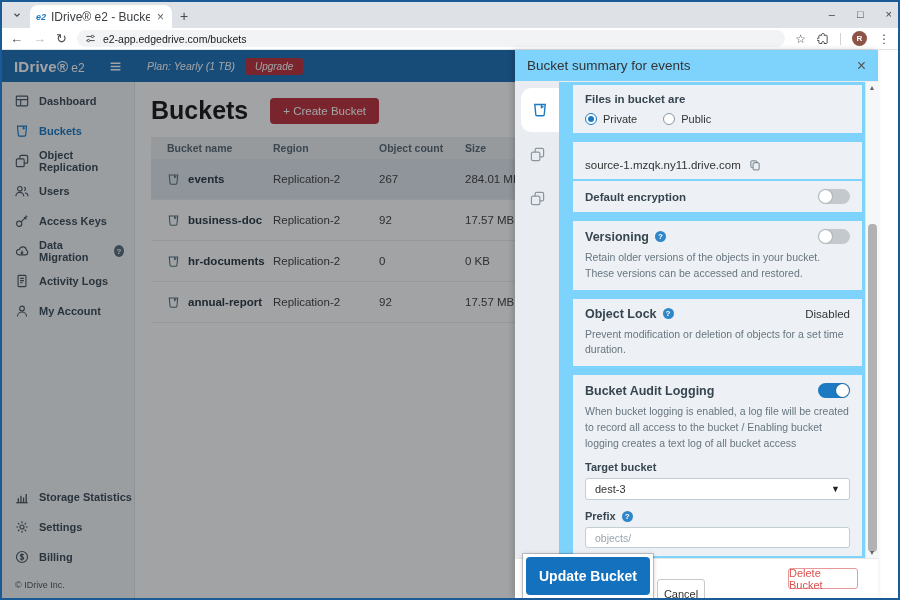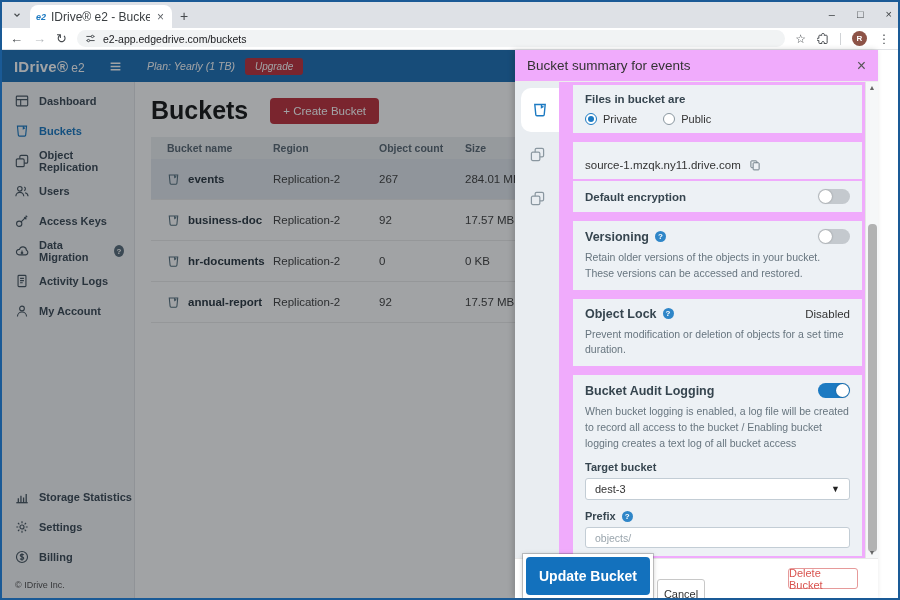--- a/index.html
+++ b/index.html
@@ -59,21 +59,21 @@
   .thead { display:flex; height:22px; align-items:center; background:#eef0f3; font-size:10.5px; font-weight:bold; color:#5c6b76; }
   .tr { display:flex; height:41px; align-items:center; background:#fff; border-bottom:1px solid #ececec; font-size:11.5px; color:#444; }
   .tr.selected { background:#e4e9ef; }
   .td,.th { flex-shrink:0; }
   .c1 { width:122px; padding-left:16px; display:flex; align-items:center; gap:8px; }
   .c2 { width:106px; } .c3 { width:86px; } .c4 { width:70px; }
   .bucket-name { font-weight:bold; color:#2e3a44; }
   .row-ico { color:#56707e; display:flex; }
 
   
-  .panel { width:363px; background:#f0abfc; display:flex; flex-direction:column; position:relative; box-shadow:-2px 0 6px rgba(0,0,0,.18); }
+  .panel { width:363px; background:#7dd3fc; display:flex; flex-direction:column; position:relative; box-shadow:-2px 0 6px rgba(0,0,0,.18); }
   .panel-header { height:32px; display:flex; align-items:center; justify-content:space-between; padding:0 12px 0 12px; border-bottom:1px solid #ededed; }
   .panel-title { font-size:13.5px; color:#333; }
   .panel-close { font-size:16px; color:#555; }
   .panel-body { flex:1; display:flex; position:relative; min-height:0; overflow:hidden; }
   .tabrail { width:44px; background:#e9edf1; padding-top:6px; }
   .rail-tab { height:44px; display:flex; align-items:center; justify-content:center; color:#8a97a0; }
   .rail-tab.active { background:#fff; border-radius:10px 0 0 10px; margin-left:6px; color:var(--brand_blue,#1c7ac2); }
   .content { flex:1; padding:3px 16px 0 14px; }
   .sec { background:#edf1f5; padding:8px 12px; margin-bottom:9px; }
   .sec.joined { margin-bottom:2px; }

